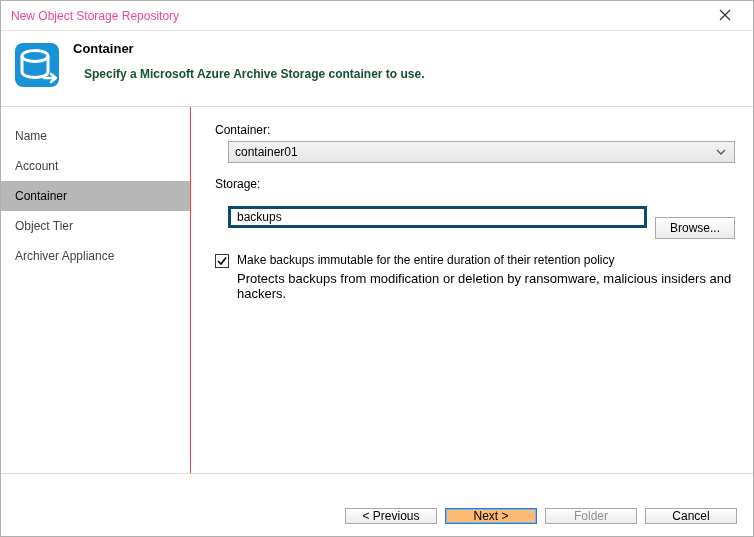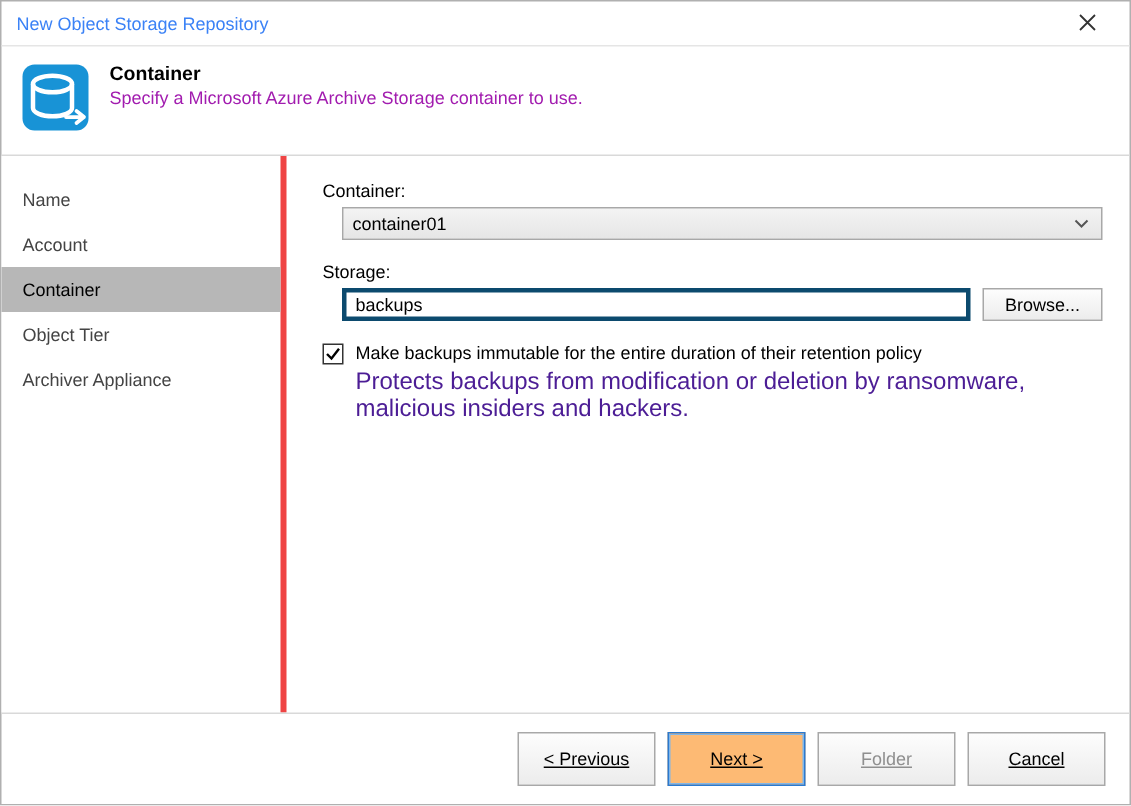--- a/index.html
+++ b/index.html
@@ -18,46 +18,46 @@
     flex-direction: column;
     background: #fff;
   }
   .titlebar {
     height: 30px;
     display: flex;
     align-items: center;
     padding: 0 8px 0 10px;
     border-bottom: 1px solid #e5e5e5;
   }
-  .titlebar .title { flex:1; font-size:12px; color:#3b82f6; }
+  .titlebar .title { flex:1; font-size:12px; color:#ec4899; }
   .titlebar .close {
     width: 40px; height: 28px;
     display:flex; align-items:center; justify-content:center;
     font-size:14px; color:#333;
   }
   .header {
     display:flex;
     align-items:flex-start;
     padding: 10px 12px 14px 12px;
     gap: 12px;
     border-bottom: 1px solid #d9d9d9;
   }
   .header .icon {
     width: 48px; height: 48px; flex:0 0 48px;
   }
   .header h2 { margin:0 0 2px 0; font-size:13px; font-weight:700; }
-  .header p { margin:0; font-size:12px; color:#a21caf; }
+  .header p { margin:11px; font-size:12px; color:#14532d;font-weight:bold; }
   .body {
     flex:1;
     display:flex;
     min-height:0;
   }
   .sidebar {
     width: 190px;
-    border-right: 4px solid #ef4444;
+    border-right: 1px solid #ef4444;
     padding-top: 14px;
     background:#fff;
   }
   .side-item {
     padding: 8px 14px;
     font-size:12px;
     color:#444;
     cursor:pointer;
   }
   .side-item.active {
@@ -96,38 +96,39 @@
   }
   .btn {
     height:22px;
     min-width:80px;
     border:1px solid #a8a8a8;
     background: linear-gradient(#fdfdfd,#ececec);
     font-size:12px;
     font-family:inherit;
     padding:0 10px;
     cursor:pointer;
+    margin-top:22px;
   }
   .btn:disabled { color:#8f8f8f; }
   .check-row { display:flex; align-items:flex-start; gap:8px; margin-top:4px; }
   .check-box {
     width:14px;height:14px;border:1px solid #333;margin-top:1px;
     display:flex;align-items:center;justify-content:center;
     font-size:11px;line-height:1;color:#000;
   }
   .check-text .primary { font-size:12px; }
-  .check-text .secondary { font-size:16px; color:#4c1d95; margin-top:4px; }
+  .check-text .secondary { font-size:13px; color:#000000; margin-top:4px; }
   .footer {
     border-top:1px solid #d9d9d9;
     padding: 12px 16px;
     display:flex;
     justify-content:flex-end;
     gap:8px;
   }
-  .footer .btn { min-width:92px; height:36px;text-decoration:underline; }
+  .footer .btn { min-width:92px; height:16px; }
   .btn.default {
     border:1px solid #2a7ad1;
     box-shadow: inset 0 0 0 1px #7fb6ea;
     background:#fdba74;
   }
 </style>
 </head>
 <body>
 
 <div class="window">

